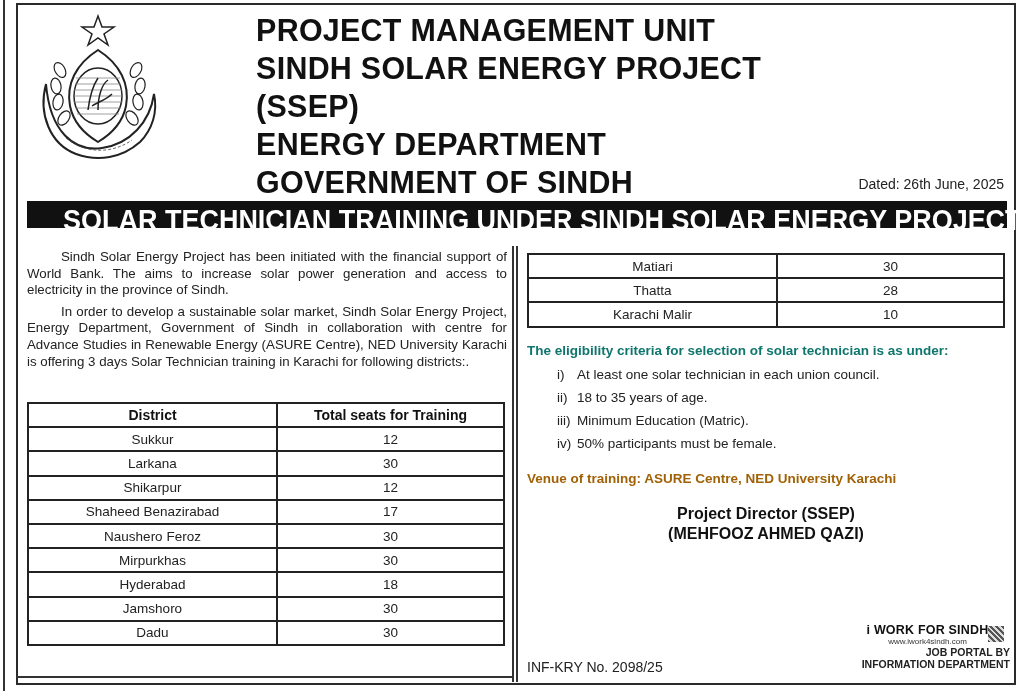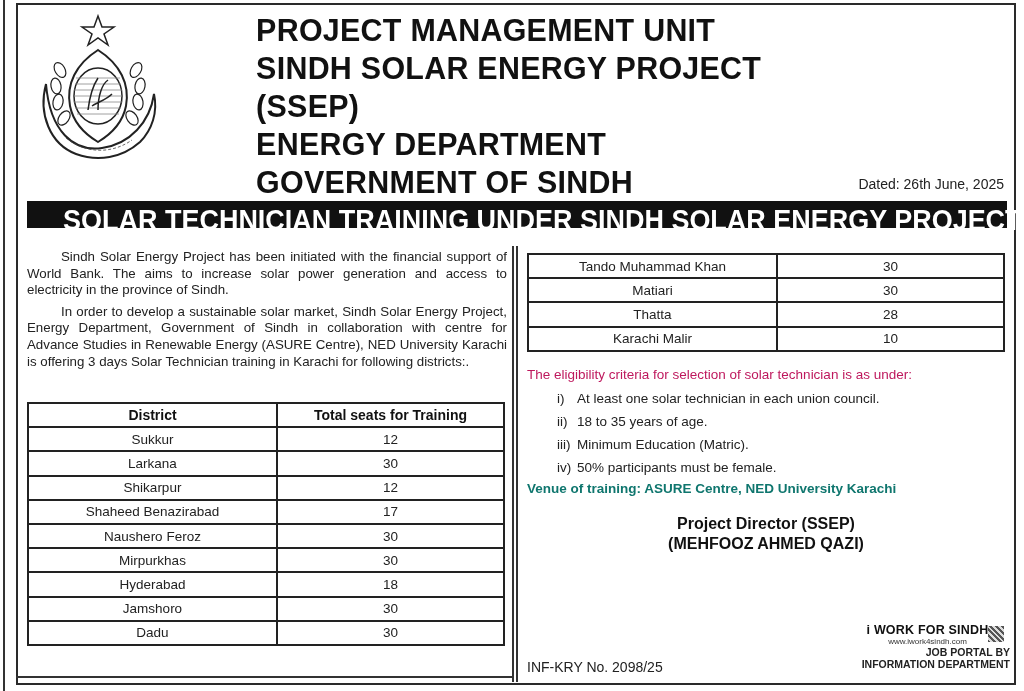--- a/index.html
+++ b/index.html
@@ -45,25 +45,25 @@
     border: 2px solid #222; text-align: center; height: 24.2px; padding: 0;
     font-weight: normal;
   }
   table.seats th { font-weight: bold; color: #111; font-size: 14px; }
   .left-table { position: absolute; left: 27px; top: 402px; width: 478px; }
   .left-table col.c1 { width: 249px; }
   .right-table { width: 478px; margin-top: 4px; }
   .right-table col.c1 { width: 249px; }
   .left-bottom-line { position:absolute; left: 16px; top: 676px; width: 496px; height: 2px; background:#333; }
 
-  .elig-head { font-weight: normal; font-size: 13.5px; margin-top: 15px; color: #be185d; }
+  .elig-head { font-weight: bold; font-size: 13.5px; margin-top: 15px; color: #0f766e; }
   ol.crit { list-style: none; margin-top: 5px; }
   ol.crit li { font-size: 13.5px; line-height: 23px; color: #222; display: flex; }
   ol.crit li .num { width: 50px; padding-left: 30px; display:inline-block; }
-  .venue { font-weight: bold; font-size: 13.5px; margin-top: 2px; color: #0f766e; }
+  .venue { font-weight: bold; font-size: 13.5px; margin-top: 16px; color: #a16207; }
   .apply { font-size: 13.5px; line-height: 17.5px; text-align: justify; margin-top: 4px; color:#222; }
   .apply b { color: #111; }
   .signer { text-align: center; font-weight: bold; font-size: 16px; line-height: 20px; margin-top: 18px; color: #111; }
 
   .inf { position: absolute; left: 527px; top: 659px; font-size: 14px; color: #222; }
   .portal { position: absolute; left: 845px; top: 623px; width: 165px; text-align: center; }
   .portal .brand { font-weight: bold; font-size: 12.5px; letter-spacing: 0.2px; color: #111; }
   .portal .url { font-size: 8px; color: #333; line-height: 9px; }
   .portal .by { font-size: 10.5px; font-weight: bold; line-height: 12px; color: #222; text-align: right; }
   .qr { position: absolute; left: 988px; top: 626px; width: 16px; height: 16px;
@@ -177,24 +177,20 @@
 <div class="col-divider"></div>
 
 <div class="right-col">
   <table class="seats right-table">
     <colgroup>
         <col class="c1">
         <col>
       </colgroup>
     <tbody>
       <tr>
-          <td>Tando Muhammad Khan</td>
-          <td>30</td>
-        </tr>
-      <tr>
           <td>Matiari</td>
           <td>30</td>
         </tr>
       <tr>
           <td>Thatta</td>
           <td>28</td>
         </tr>
       <tr>
           <td>Karachi Malir</td>
           <td>10</td>

